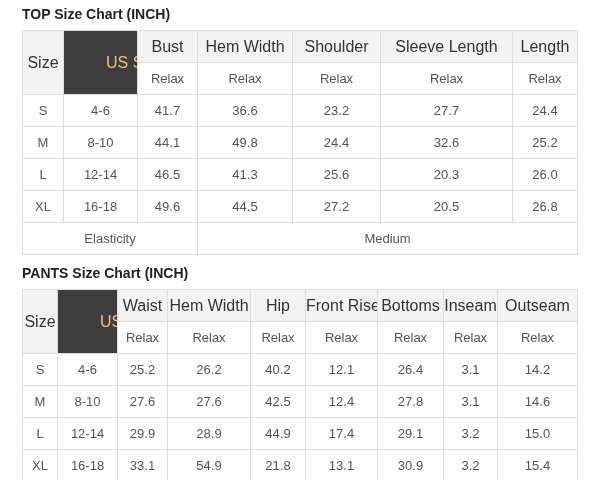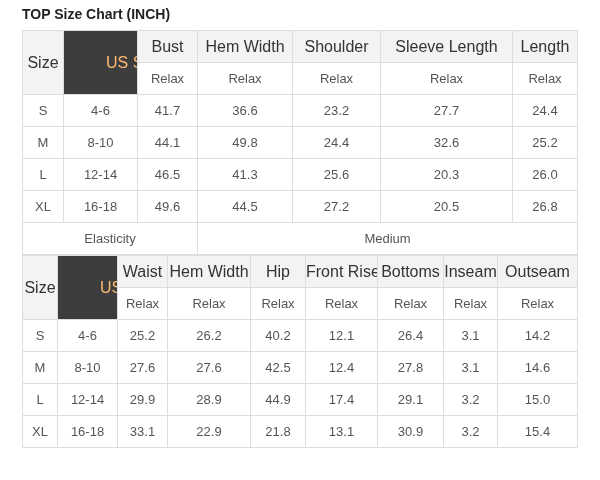--- a/index.html
+++ b/index.html
@@ -129,20 +129,21 @@
         <td>20.5</td>
         <td>26.8</td>
       </tr>
       <tr>
         <td colspan="3">Elasticity</td>
         <td colspan="4">Medium</td>
       </tr>
     </tbody>
   </table>
 
+  <div class="chart-title second">PANTS Size Chart (INCH)</div>
 
   <table class="size-chart">
     <colgroup>
       <col style="width:35px">
         <col style="width:60px">
         <col style="width:50px">
       <col style="width:83px">
         <col style="width:55px">
         <col style="width:72px">
       <col style="width:66px">
@@ -202,21 +203,21 @@
         <td>44.9</td>
         <td>17.4</td>
         <td>29.1</td>
         <td>3.2</td>
         <td>15.0</td>
       </tr>
       <tr>
         <td>XL</td>
         <td>16-18</td>
         <td>33.1</td>
-        <td>22.9</td>
+        <td>54.9</td>
         <td>21.8</td>
         <td>13.1</td>
         <td>30.9</td>
         <td>3.2</td>
         <td>15.4</td>
       </tr>
     </tbody>
   </table>
 
 </div>

